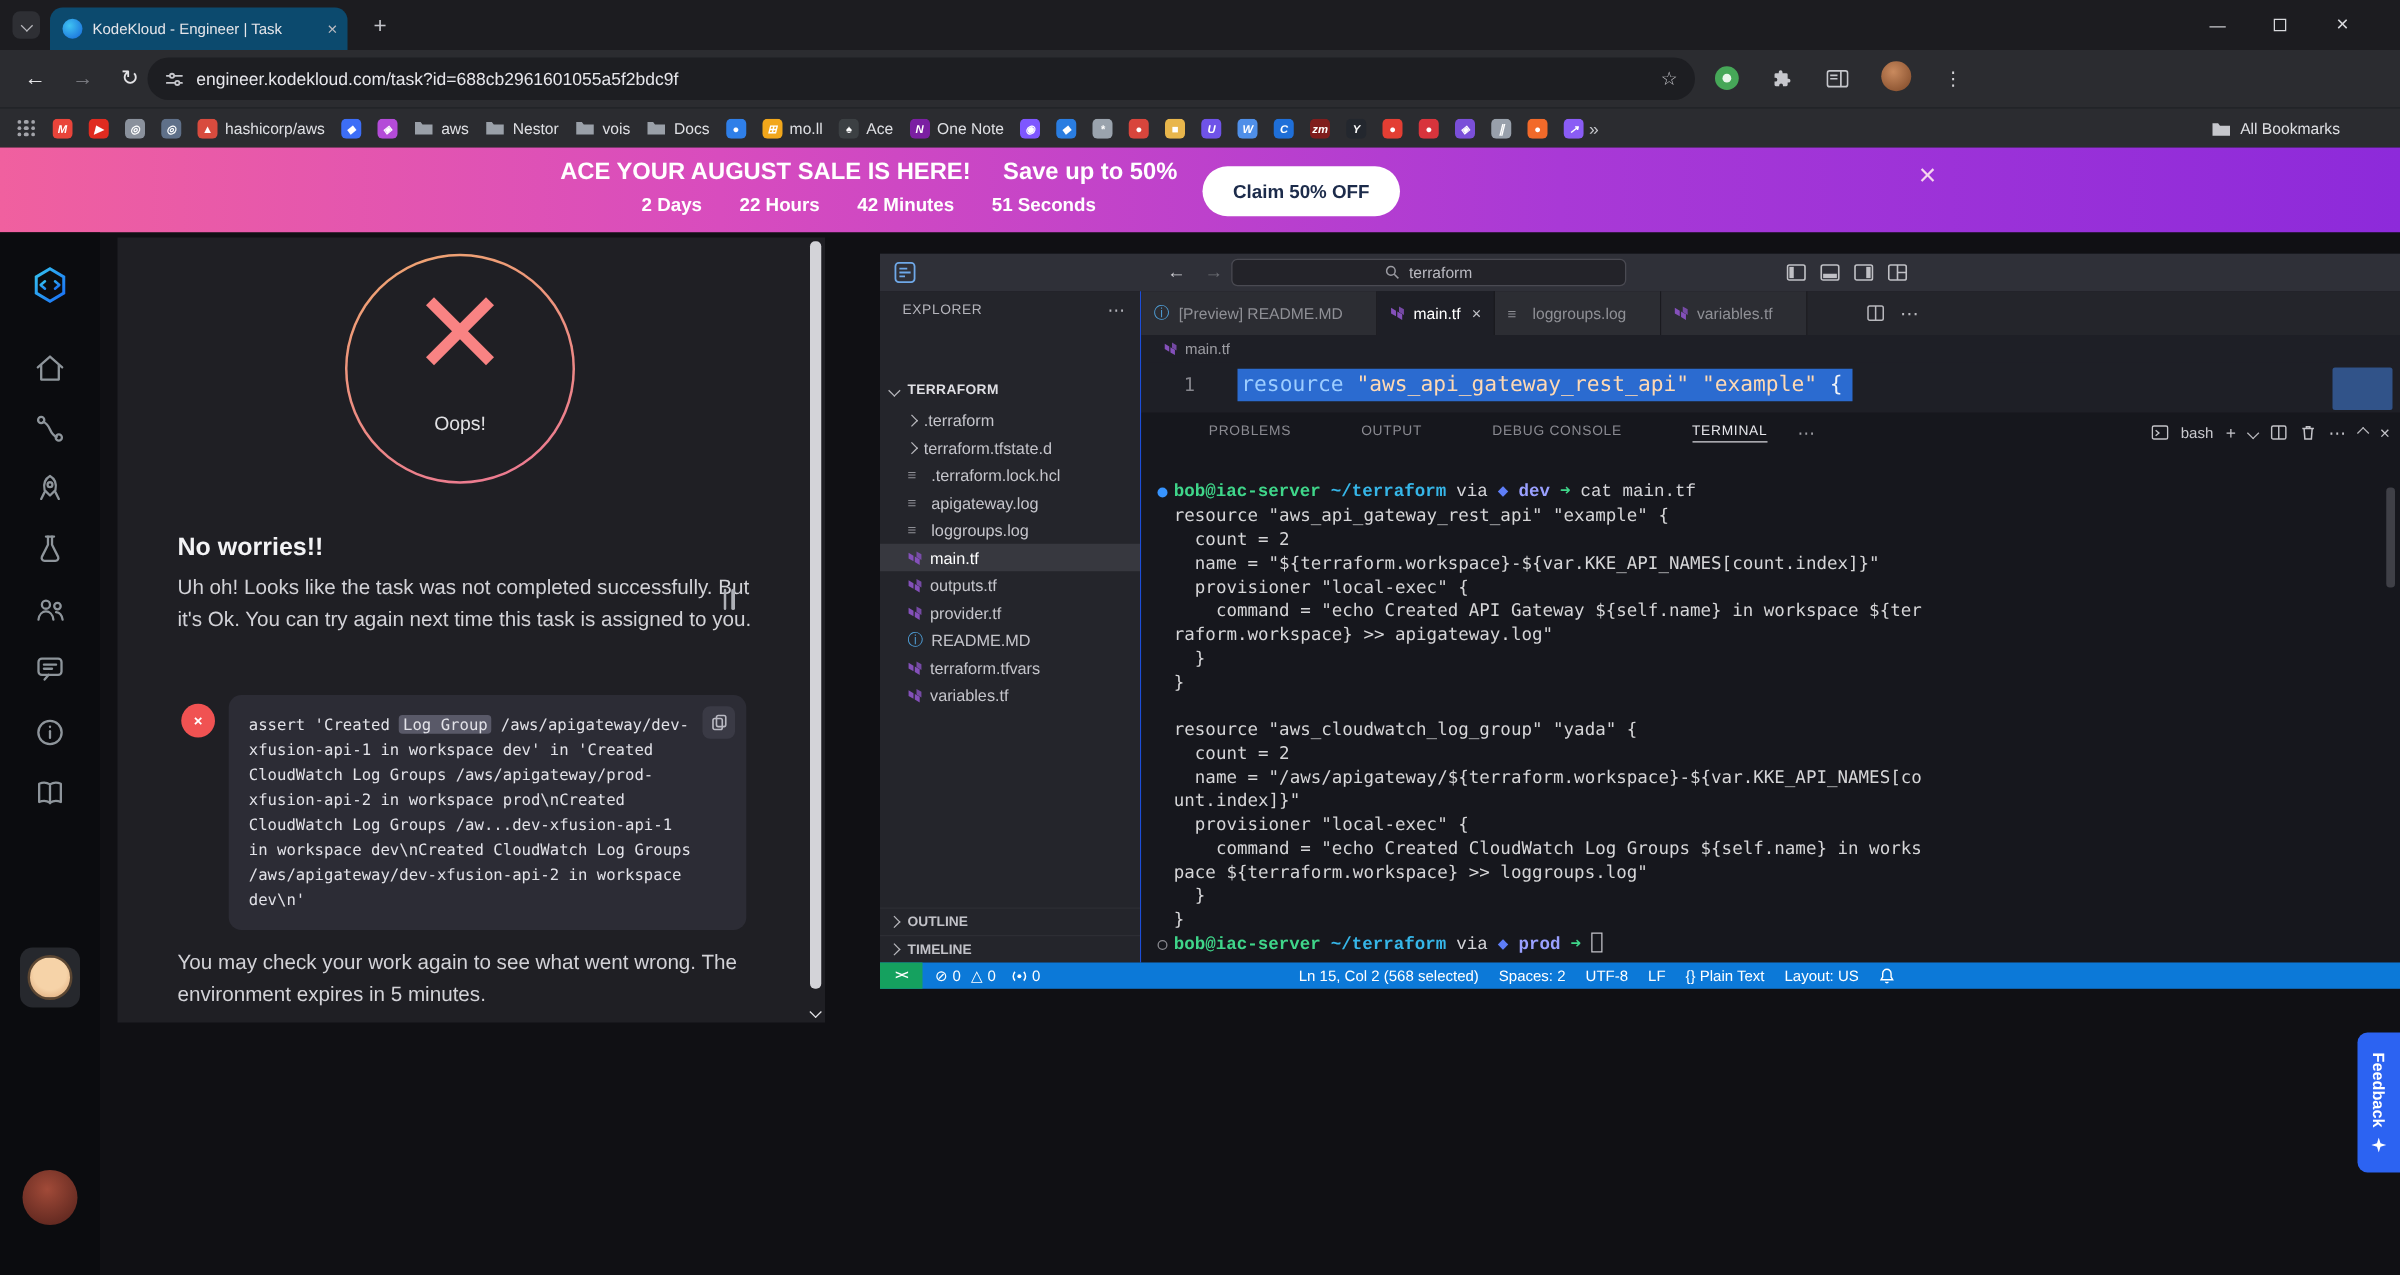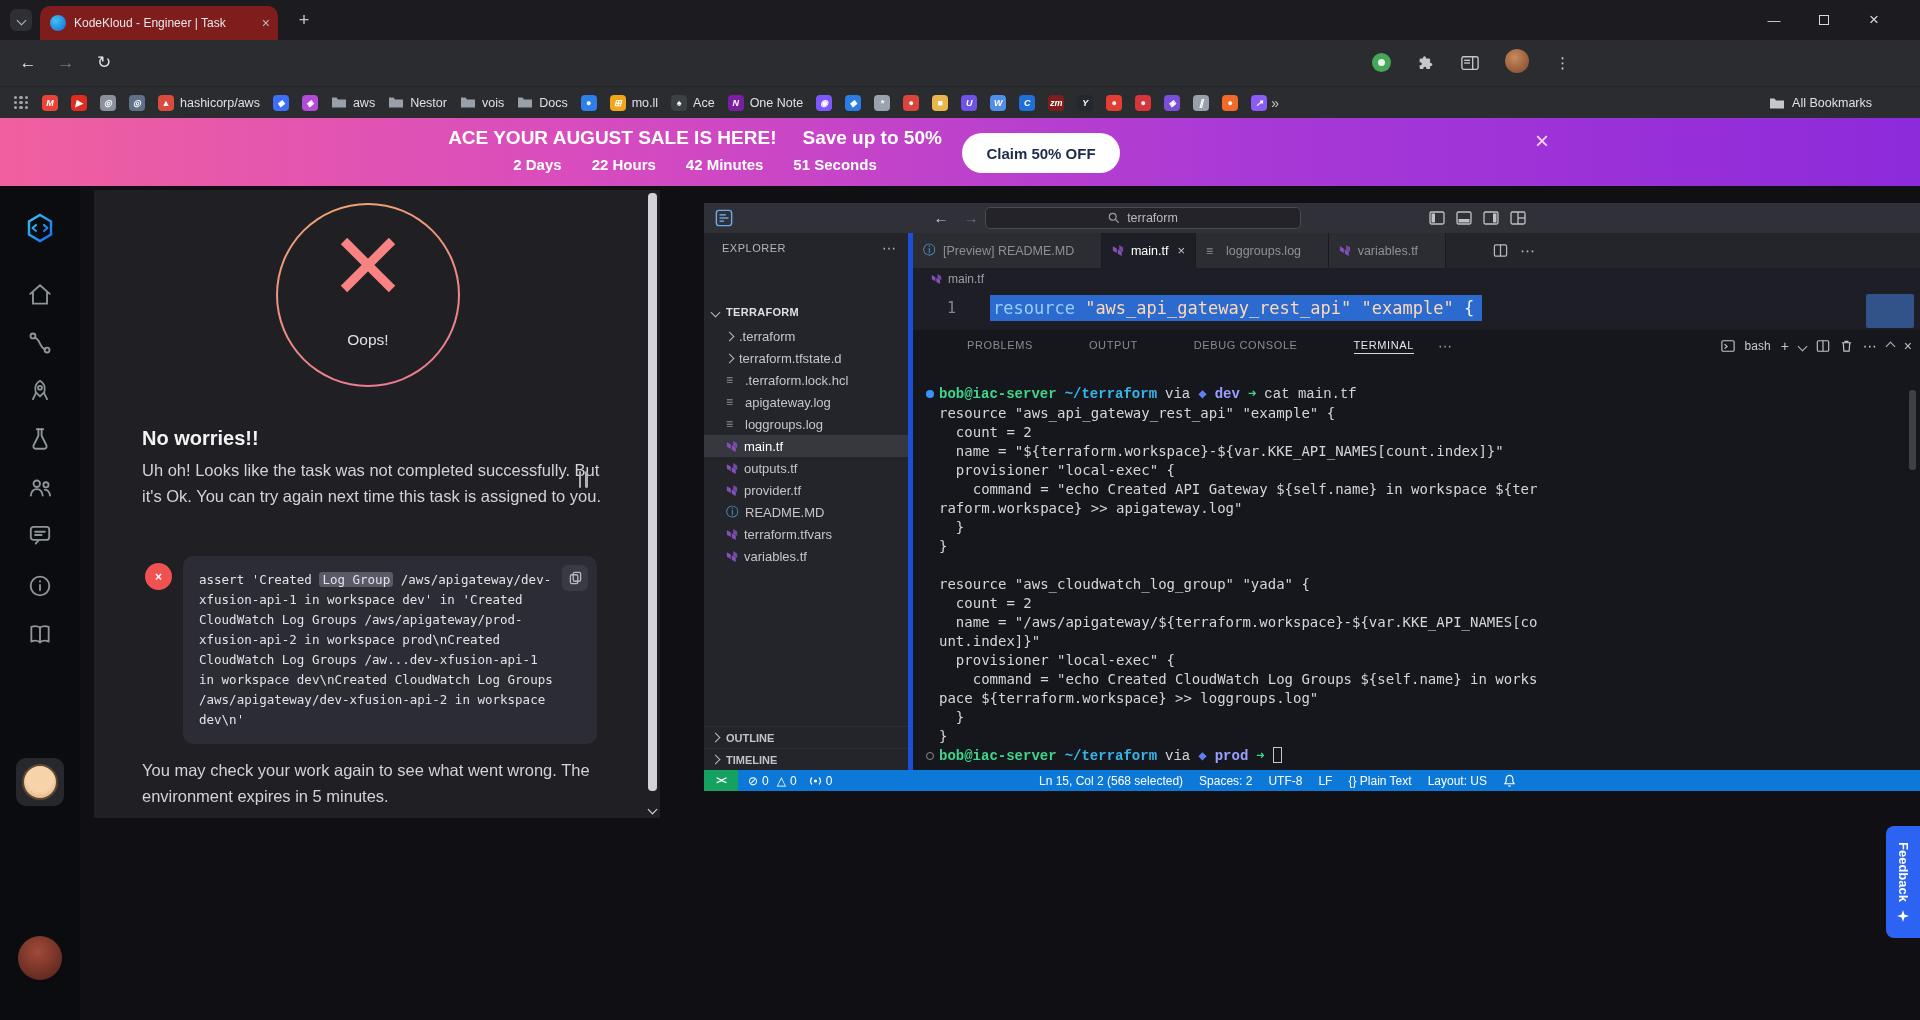--- a/index.html
+++ b/index.html
@@ -10,21 +10,21 @@
 
   
   .chev { display:inline-block; width:7px; height:7px; border-right:1.6px solid #b9b9be; border-bottom:1.6px solid #b9b9be; }
   .chev.right { transform:rotate(-45deg); }
   .chev.down  { transform:rotate(45deg); }
   .chev.up    { transform:rotate(-135deg); }
 
   
   .tabstrip { position:absolute; left:0; top:0; width:1920px; height:40px; background:#1c1c20; }
   .tabsearch { position:absolute; left:10px; top:9px; width:22px; height:22px; border-radius:6px; background:#2e2f34; display:flex; align-items:center; justify-content:center; }
-  .btab { position:absolute; left:40px; top:6px; width:238px; height:34px; background:#7f1d1d; border-radius:10px 10px 0 0; display:flex; align-items:center; padding:0 8px 0 10px; gap:8px; }
+  .btab { position:absolute; left:40px; top:6px; width:238px; height:34px; background:#0c4a6e; border-radius:10px 10px 0 0; display:flex; align-items:center; padding:0 8px 0 10px; gap:8px; }
   .favicon { width:16px; height:16px; border-radius:50%; background:radial-gradient(circle at 35% 35%, #3fc3f2, #1565d8); flex:0 0 auto; }
   .btab-title { font-size:12px; color:#e6e6ea; white-space:nowrap; overflow:hidden; flex:1; }
   .btab-close { color:#b9bac0; font-size:14px; cursor:default; }
   .newtab { position:absolute; left:292px; top:8px; width:24px; height:24px; color:#c3c4ca; font-size:18px; text-align:center; line-height:24px; }
   .wincontrols { position:absolute; right:36px; top:0; height:40px; display:flex; gap:30px; align-items:center; }
   .winbtn { color:#d7d8dc; font-size:13px; width:20px; text-align:center; }
   .winbtn .sq { display:inline-block; width:10px; height:10px; border:1.4px solid #d7d8dc; }
 
   
   .toolbar { position:absolute; left:0; top:40px; width:1920px; height:46px; background:#2b2c30; }
@@ -98,21 +98,21 @@
   
   .vscode { position:absolute; left:704px; top:17px; width:1216px; height:588px; background:#1e1f26; }
 
   .vsc-title { position:absolute; left:0; top:0; width:1216px; height:30px; background:#2f3038; }
   .vsc-appic { position:absolute; left:11px; top:6px; }
   .vsc-nav { position:absolute; top:4px; font-size:15px; color:#cfcfd4; width:22px; text-align:center; line-height:22px; }
   .vsc-nav.dim { color:#6e6f76; }
   .vsc-search { position:absolute; left:281px; top:4px; width:316px; height:22px; background:#232329; border:1px solid #4a4a52; border-radius:5px; display:flex; align-items:center; justify-content:center; gap:7px; color:#b9b9c0; font-size:12.5px; }
   .vsc-lay { position:absolute; top:7px; display:flex; gap:11px; left:725px; }
 
-  .vsc-side { position:absolute; left:0; top:30px; width:209px; height:537px; background:#24252b; border-right:5px solid #1d4ed8;padding-left:13px; }
+  .vsc-side { position:absolute; left:0; top:30px; width:209px; height:537px; background:#24252b; border-right:1px solid #1d4ed8;padding-left:13px; }
   .side-head { position:absolute; left:0; top:0; width:100%; height:30px; display:flex; align-items:center; padding:0 12px 0 18px; }
   .side-head .t { font-size:11px; letter-spacing:.5px; color:#b5b5bc; flex:1; }
   .side-sec { position:absolute; left:0; top:68px; width:100%; height:22px; display:flex; align-items:center; gap:7px; padding-left:8px; font-size:11px; font-weight:bold; letter-spacing:.3px; color:#dfdfe4; }
   .tree { position:absolute; left:0; top:92px; width:100%; }
   .trow { height:22px; display:flex; align-items:center; gap:6px; padding-left:22px; }
   .trow[data-selected="true"] { background:#37383f; }
   .trow[data-selected="true"] .trow-label { color:#fff; }
   .trow-label { font-size:13px; color:#c5c5cb; white-space:nowrap; }
   .trow .ic-chev, .trow .ic-file, .trow .ic-tf, .trow .ic-info { display:none; }
   .trow[data-icon="chevron"] .ic-chev { display:inline-block; }
@@ -199,20 +199,32 @@
     <span class="winbtn">—</span>
     <span class="winbtn"><span class="sq"></span></span>
     <span class="winbtn" style="font-size:17px;">×</span>
   </div>
 </div>
 
 <div class="toolbar">
   <span class="navbtn" style="left:16px">←</span>
   <span class="navbtn dim" style="left:54px">→</span>
   <span class="navbtn" style="left:92px">↻</span>
+  <div class="omnibox">
+    <svg width="15" height="15" viewBox="0 0 16 16">
+      <g stroke="#c6c7cc" stroke-width="1.5" fill="none" stroke-linecap="round">
+        <line x1="1.5" y1="5" x2="14.5" y2="5"></line>
+          <circle cx="6" cy="5" r="1.8" fill="#2b2c30"></circle>
+        <line x1="1.5" y1="11" x2="14.5" y2="11"></line>
+          <circle cx="10.5" cy="11" r="1.8" fill="#2b2c30"></circle>
+      </g>
+    </svg>
+    <span class="url">engineer.kodekloud.com/task?id=688cb2961601055a5f2bdc9f</span>
+    <span style="color:#c9c9ce;font-size:15px;">☆</span>
+  </div>
   <div class="tool-ics">
     <span class="greenext"></span>
     <svg width="18" height="18" viewBox="0 0 24 24">
       <path fill="#c6c7cc" d="M10 3a2 2 0 0 0-2 2v1H5A1.5 1.5 0 0 0 3.5 7.5V11h1a2 2 0 1 1 0 4h-1v3.5A1.5 1.5 0 0 0 5 20h3.5v-1a2 2 0 1 1 4 0v1H16a1.5 1.5 0 0 0 1.5-1.5V16h1a2 2 0 1 0 0-4h-1V7.5A1.5 1.5 0 0 0 16 6h-4V5a2 2 0 0 0-2-2z"></path>
     </svg>
     <svg width="18" height="16" viewBox="0 0 20 16">
       <g stroke="#c6c7cc" stroke-width="1.5" fill="none">
         <rect x="1" y="1" width="18" height="14" rx="2"></rect>
           <line x1="13" y1="1" x2="13" y2="15"></line>
         <line x1="3.5" y1="5" x2="10" y2="5"></line>

